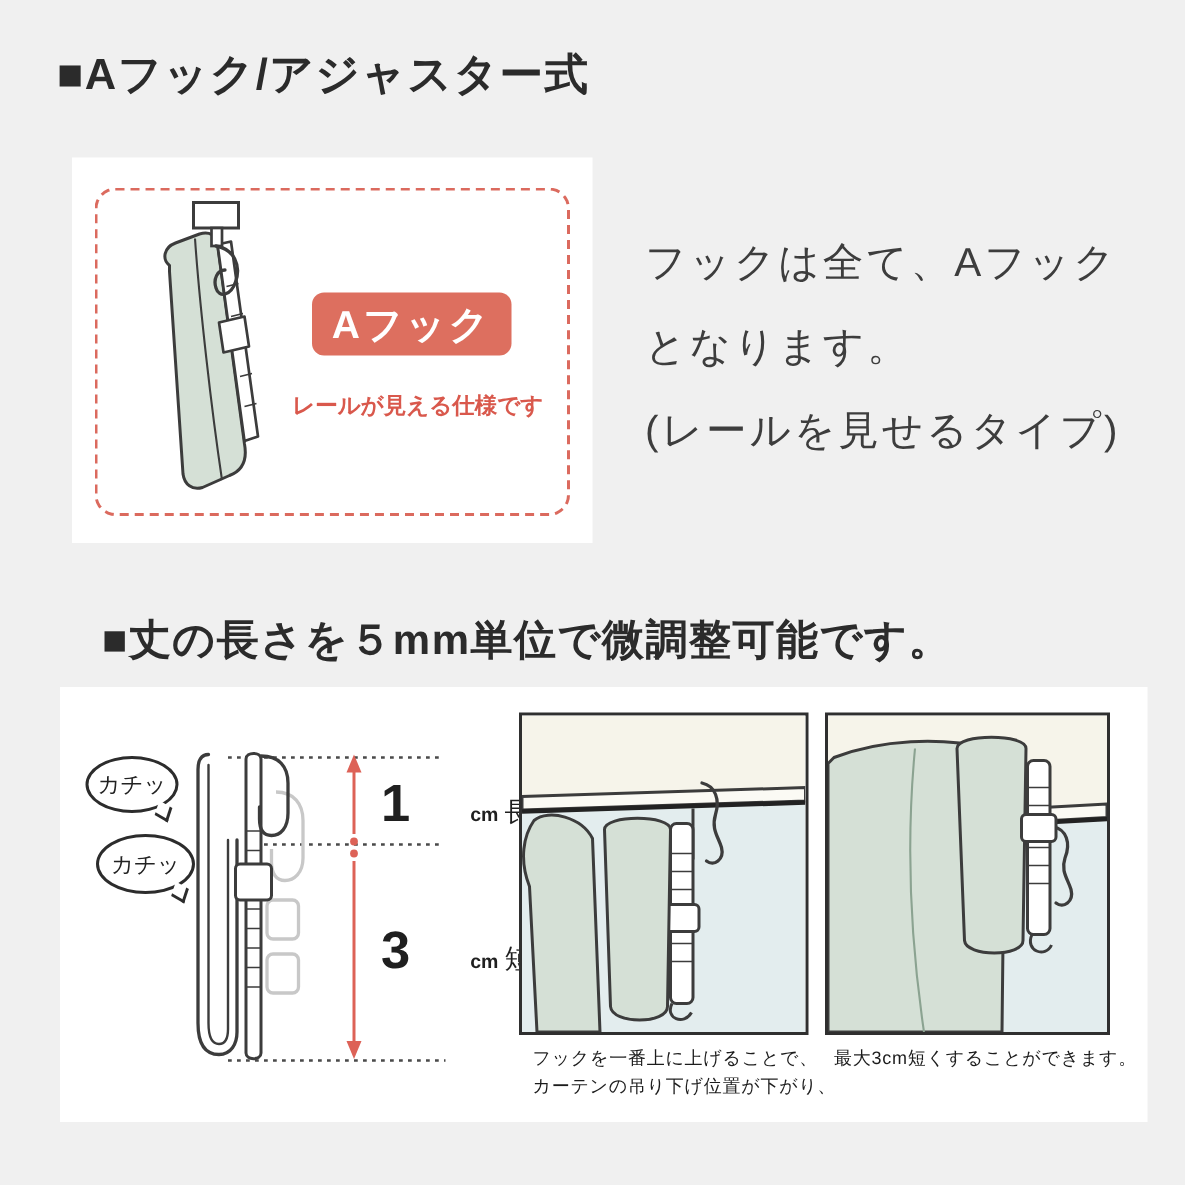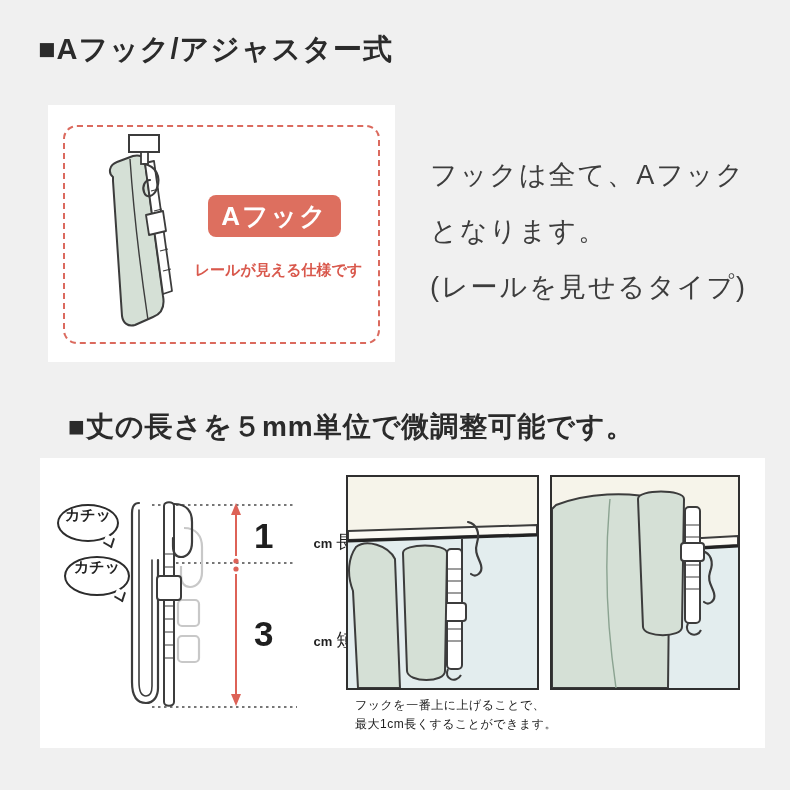--- a/index.html
+++ b/index.html
@@ -79,23 +79,23 @@
     width: 725px; height: 290px;
     background: #ffffff;
   }
   .diagram-overlay { position: absolute; left: 0; top: 0; }
   .bubble {
     position: absolute;
     background: #fff;
     border: 2px solid #2c2c2c;
     border-radius: 50%;
     display: flex;
-    align-items: flex-start;
+    align-items: center;
     justify-content: center;
-    font-weight: bold;
+    font-weight: normal;
     font-size: 15px;
     color: #222;
   }
   .bubble-1 { left: 17px; top: 46px; width: 62px; height: 38px; }
   .bubble-2 { left: 24px; top: 98px; width: 66px; height: 40px; }
   .bubble-tail {
     position: absolute;
     right: 3px; bottom: -6px;
     width: 10px; height: 10px;
     background: #fff;
@@ -255,21 +255,21 @@
         <rect x="95" y="126" width="23" height="18" rx="3" fill="#ffffff" stroke="#3c3c3c" stroke-width="2"></rect>
         <path d="M100,192 C95,202 108,207 113,198" fill="none" stroke="#3c3c3c" stroke-width="2"></path>
 
         <path d="M8,70 C1,80 -2,96 5,114 L10,211 L52,211 L47,82 C40,68 18,62 8,70 Z" stroke="#3c3c3c" stroke-width="2" fill="#d5e0d6"></path>
 
         <path d="M55,76 C55,66 99,66 99,76 L97,194 C97,206 60,206 59,194 Z" stroke="#3c3c3c" stroke-width="2" fill="#d5e0d6"></path>
       </svg>
     </div>
     <div class="scene-caption caption-up">
       <div>フックを一番上に上げることで、</div>
-      <div>最大1cm長くすることができます。</div>
+      <div>カーテンの吊り下げ位置が下がり、</div>
     </div>
 
     <div class="scene-frame scene-down">
       <svg width="186" height="211" viewBox="0 0 186 211">
         <rect x="0" y="0" width="186" height="211" fill="#e3edee"></rect>
         <rect x="0" y="0" width="186" height="60" fill="#f6f4ea"></rect>
 
         <path d="M60,66 L186,59 L186,68 L60,75 Z" fill="#fbfaf4" stroke="#3c3c3c" stroke-width="2"></path>
         <path d="M60,76 L186,69" stroke="#222" stroke-width="3" fill="none"></path>
 
@@ -280,16 +280,17 @@
 
         <path d="M86,22 C86,12 132,12 132,22 L130,150 C130,161 92,161 91,150 Z" stroke="#3c3c3c" stroke-width="2" fill="#d5e0d6"></path>
 
         <rect x="133" y="30" width="15" height="116" rx="4" fill="#ffffff" stroke="#3c3c3c" stroke-width="2"></rect>
         <path d="M133,48 H148 M133,60 H148 M133,88 H148 M133,100 H148 M133,112 H148" stroke="#3c3c3c" stroke-width="1.1" fill="none"></path>
         <rect x="129" y="66" width="23" height="18" rx="3" fill="#ffffff" stroke="#3c3c3c" stroke-width="2"></rect>
         <path d="M136,146 C131,157 145,162 149,153" fill="none" stroke="#3c3c3c" stroke-width="2"></path>
       </svg>
     </div>
     <div class="scene-caption caption-down">
+      <div>最大3cm短くすることができます。</div>
     </div>
 
   </div>
 </div>
 
 </body></html>

